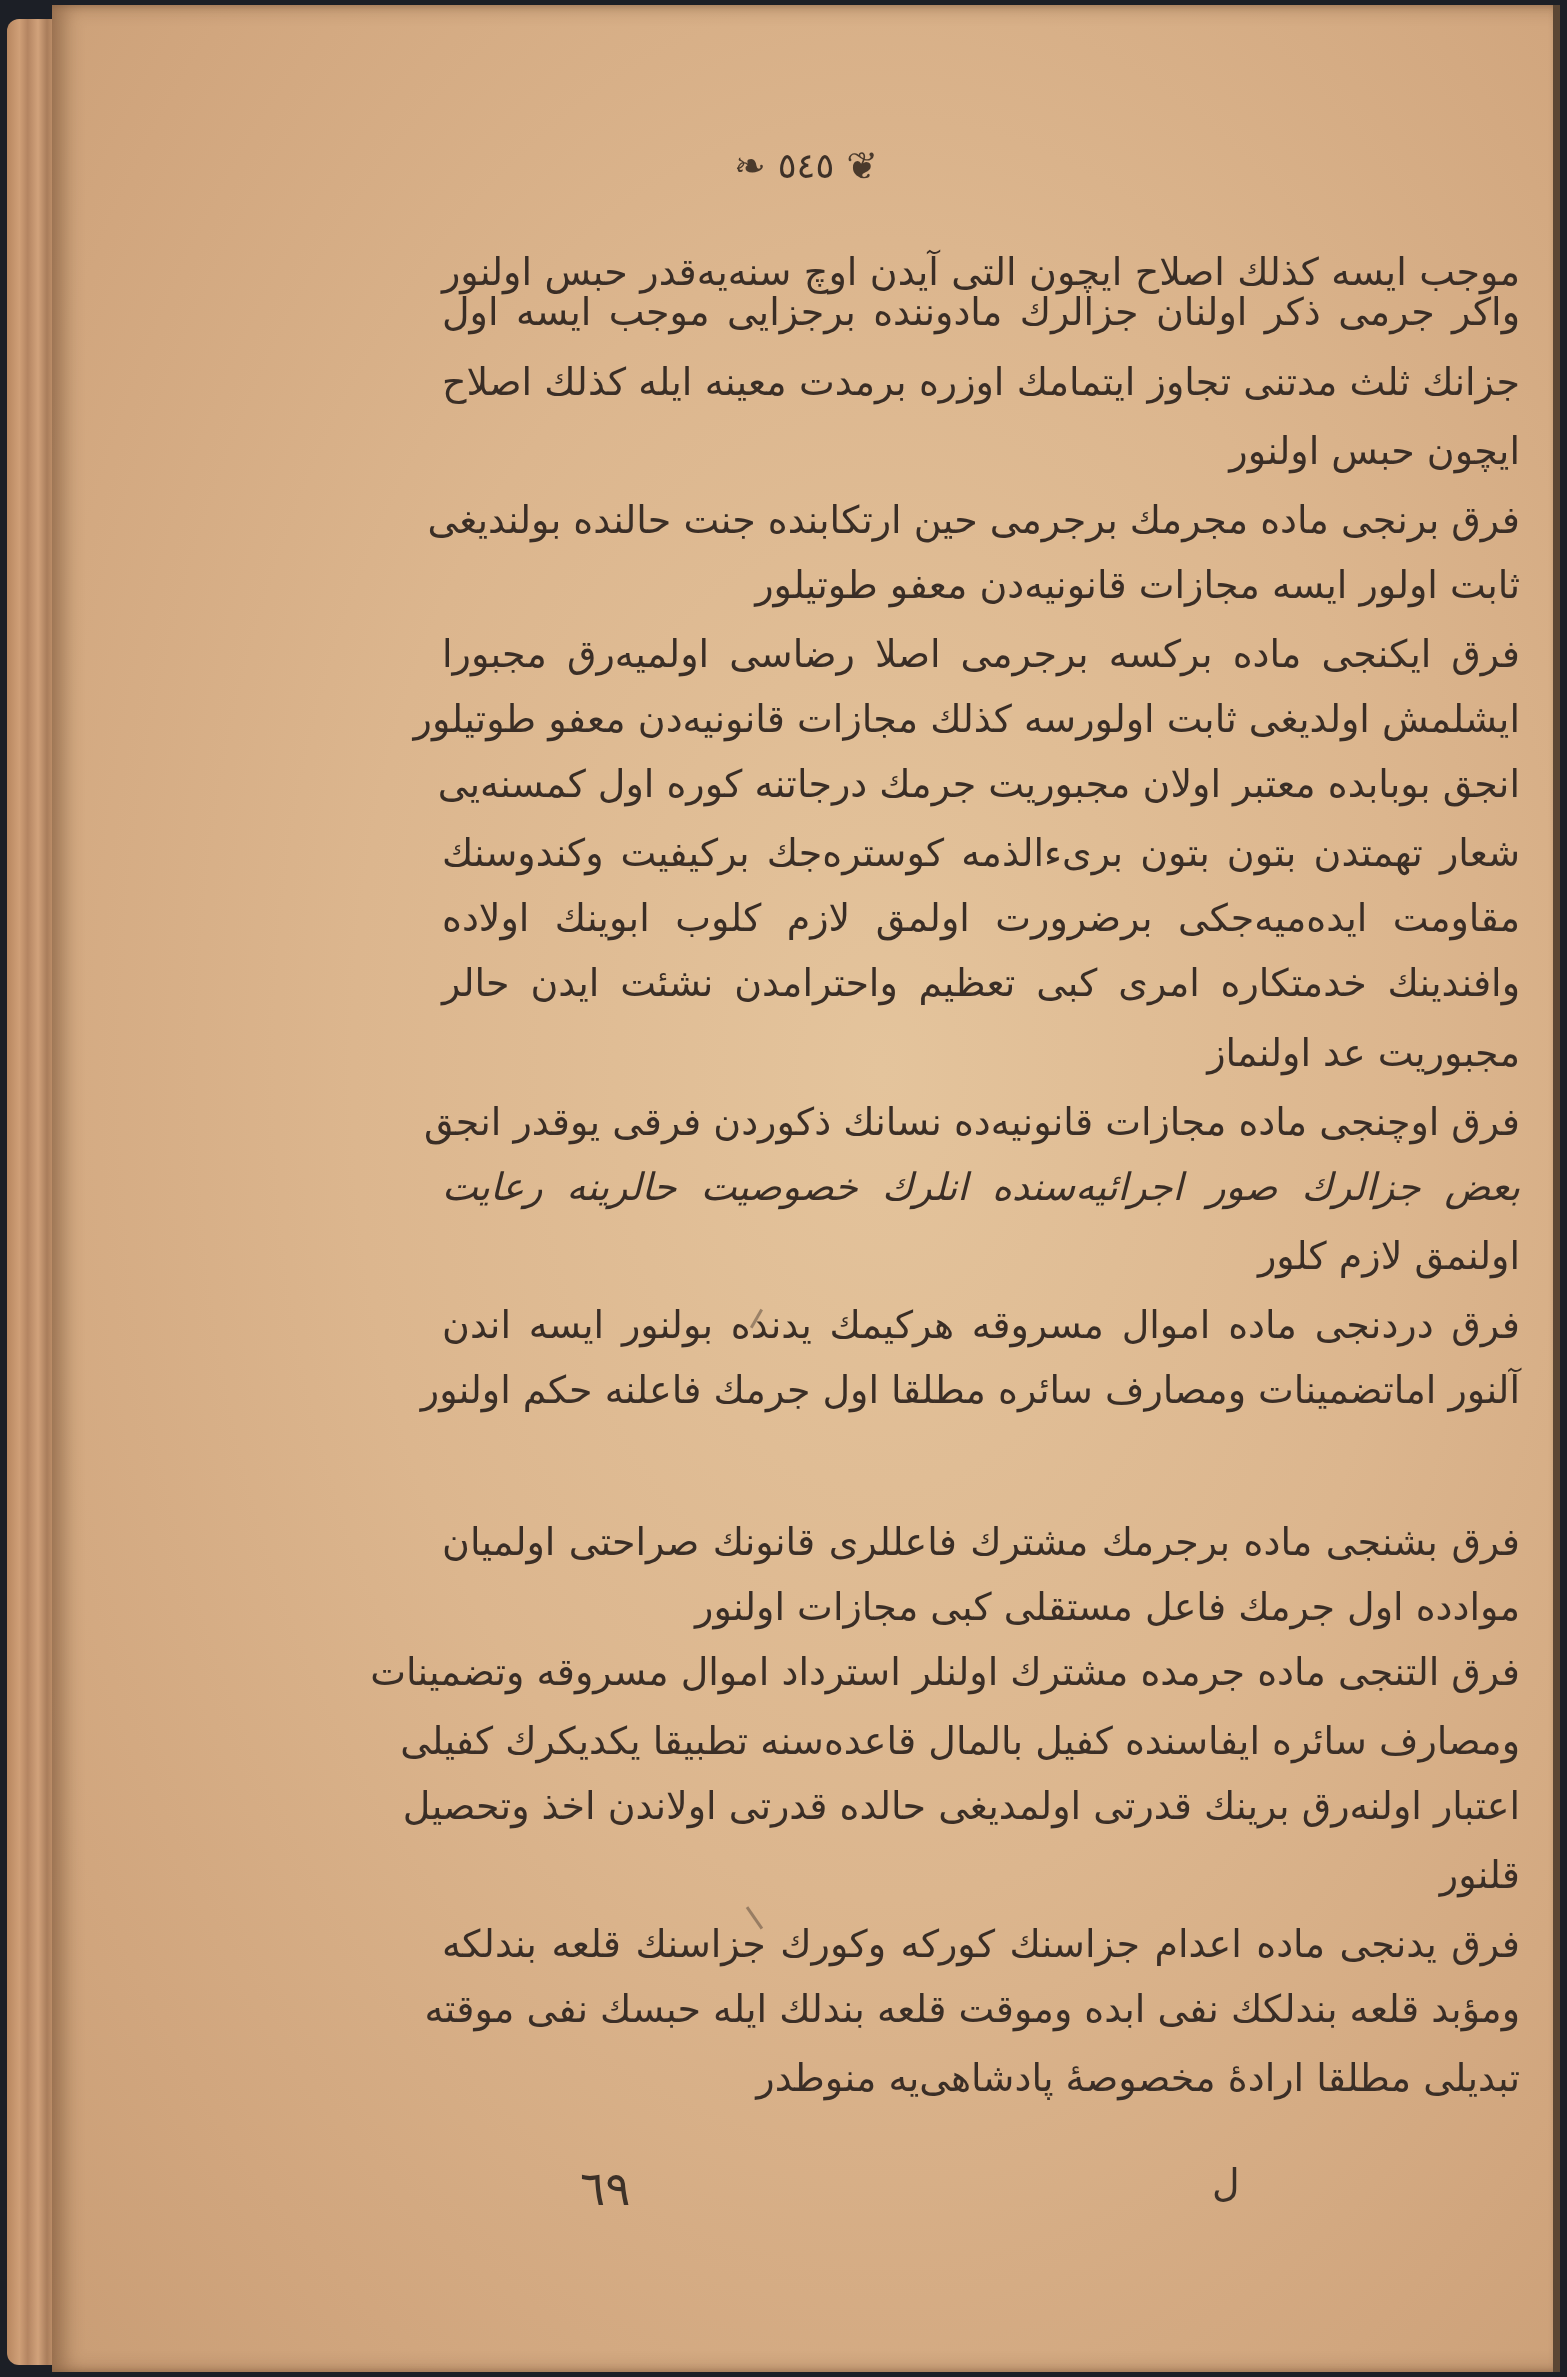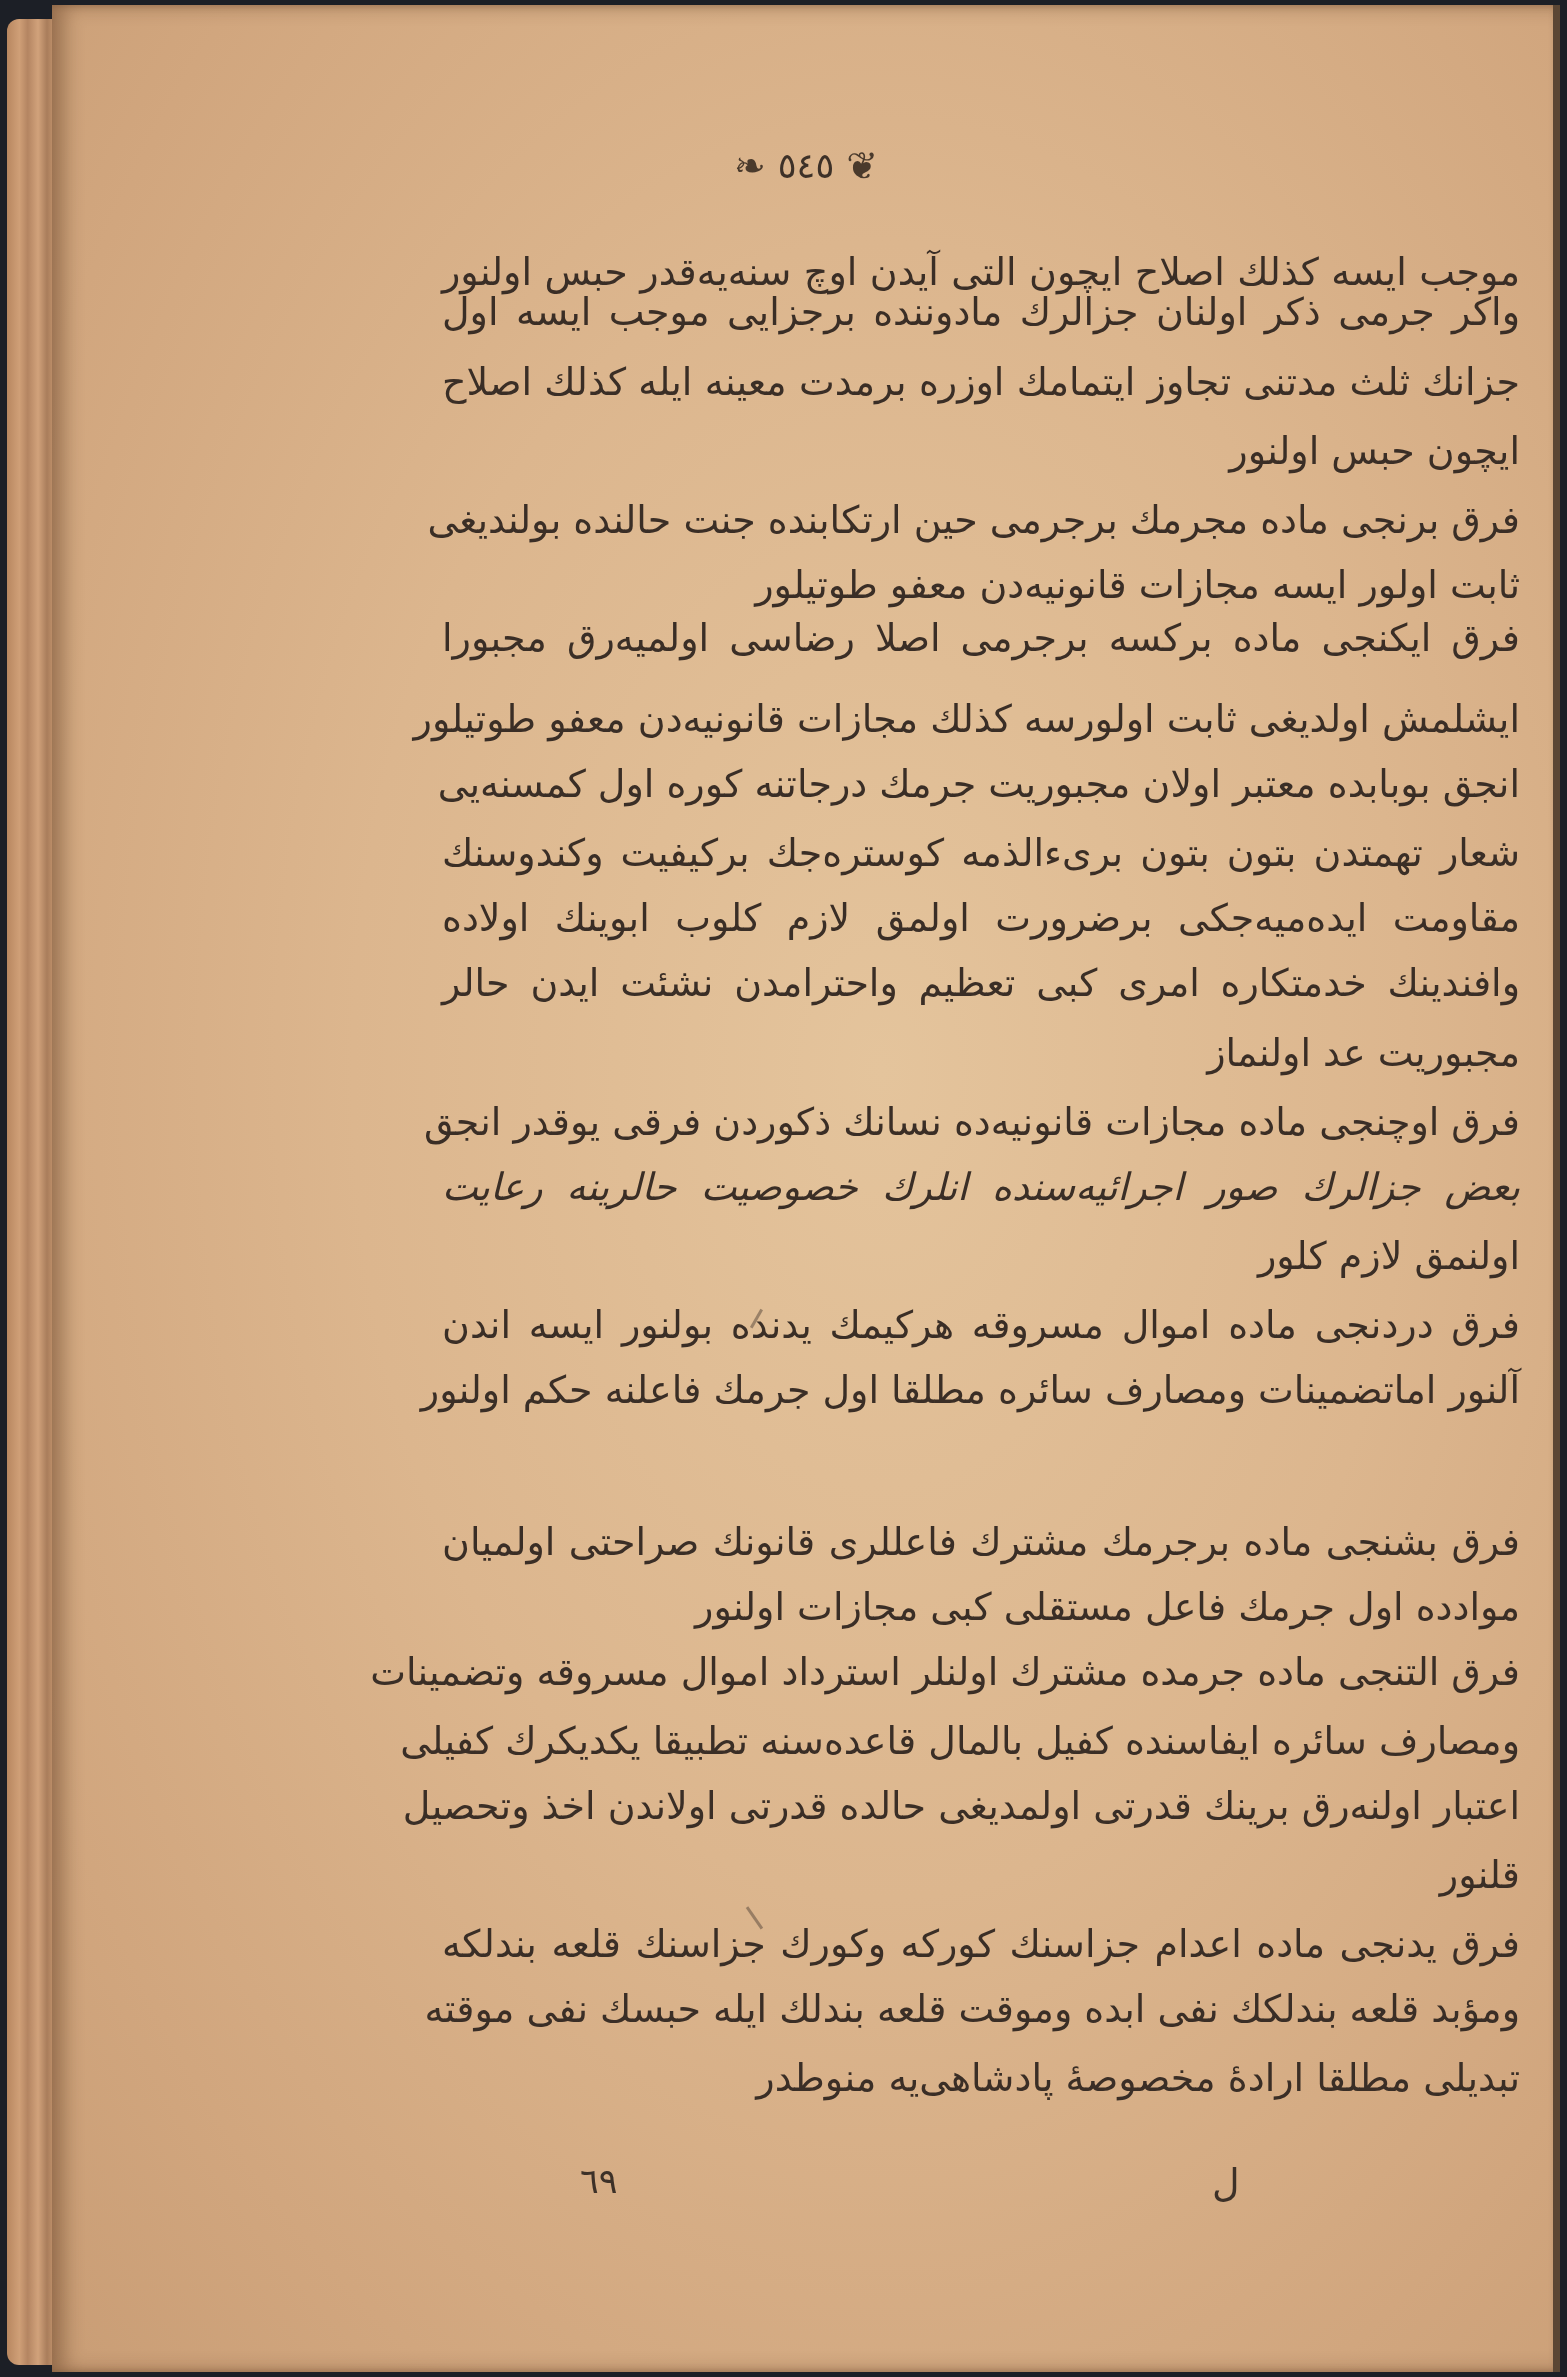--- a/index.html
+++ b/index.html
@@ -45,21 +45,21 @@
     font-size: 38px;
   }
   .line {
     position: absolute; right: 0; width: 1078px; height: 61px;
     white-space: nowrap; line-height: 61px;
     text-align: justify; text-align-last: justify;
   }
   .line.short { text-align-last: right; }
   .footer-left {
     position: absolute; left: 528px; top: 2156px;
-    font-family: "DejaVu Sans", sans-serif; font-size: 35px; color: #3d3128;
+    font-family: "DejaVu Sans", sans-serif; font-size: 47px; color: #3d3128;
   }
   .footer-right {
     position: absolute; left: 1160px; top: 2156px;
     font-family: "DejaVu Sans", sans-serif; font-size: 38px; color: #3d3128;
   }
   .stray-mark {
     position: absolute; width: 2.6px; background: #6b5848; opacity: 0.6;
   }
 </style>
 </head>
@@ -76,21 +76,21 @@
       <span class="ornament">❦</span>
     </div>
 
     <div class="text-block" id="text-block">
         <div class="line" style="top: 21.6px; margin-top: 20px;">موجب ایسه کذلك اصلاح ایچون التی آیدن اوچ سنه‌یه‌قدر حبس اولنور</div>
         <div class="line" style="top: 82px;">واکر جرمی ذکر اولنان جزالرك مادوننده برجزایی موجب ایسه اول</div>
         <div class="line" style="top: 152px;">جزانك ثلث مدتنی تجاوز ایتمامك اوزره برمدت معینه ایله کذلك اصلاح</div>
         <div class="line short" style="top: 221px;">ایچون حبس اولنور</div>
         <div class="line" style="top: 290px;">فرق برنجی ماده مجرمك برجرمی حین ارتکابنده جنت حالنده بولندیغی</div>
         <div class="line short" style="top: 355px;">ثابت اولور ایسه مجازات قانونیه‌دن معفو طوتیلور</div>
-        <div class="line" style="top: 408px;">فرق ایکنجی ماده برکسه برجرمی اصلا رضاسی اولمیه‌رق مجبورا</div>
+        <div class="line" style="top: 424px;">فرق ایکنجی ماده برکسه برجرمی اصلا رضاسی اولمیه‌رق مجبورا</div>
         <div class="line" style="top: 489px;">ایشلمش اولدیغی ثابت اولورسه کذلك مجازات قانونیه‌دن معفو طوتیلور</div>
         <div class="line" style="top: 554px;">انجق بوبابده معتبر اولان مجبوریت جرمك درجاتنه کوره اول کمسنه‌یی</div>
         <div class="line" style="top: 623px;">شعار تهمتدن بتون بتون بری‌ءالذمه کوستره‌جك برکیفیت وکندوسنك</div>
         <div class="line" style="top: 688px;">مقاومت ایده‌میه‌جکی برضرورت اولمق لازم کلوب ابوینك اولاده</div>
         <div class="line" style="top: 753px;">وافندینك خدمتکاره امری کبی تعظیم واحترامدن نشئت ایدن حالر</div>
         <div class="line short" style="top: 823px;">مجبوریت عد اولنماز</div>
         <div class="line" style="top: 892px;">فرق اوچنجی ماده مجازات قانونیه‌ده نسانك ذکوردن فرقی یوقدر انجق</div>
         <div class="line" style="top: 957px; font-style: italic;">بعض جزالرك صور اجرائیه‌سنده انلرك خصوصیت حالرینه رعایت</div>
         <div class="line short" style="top: 1026px;">اولنمق لازم کلور</div>
         <div class="line" style="top: 1095px;">فرق دردنجی ماده اموال مسروقه هرکیمك یدنده بولنور ایسه اندن</div>

